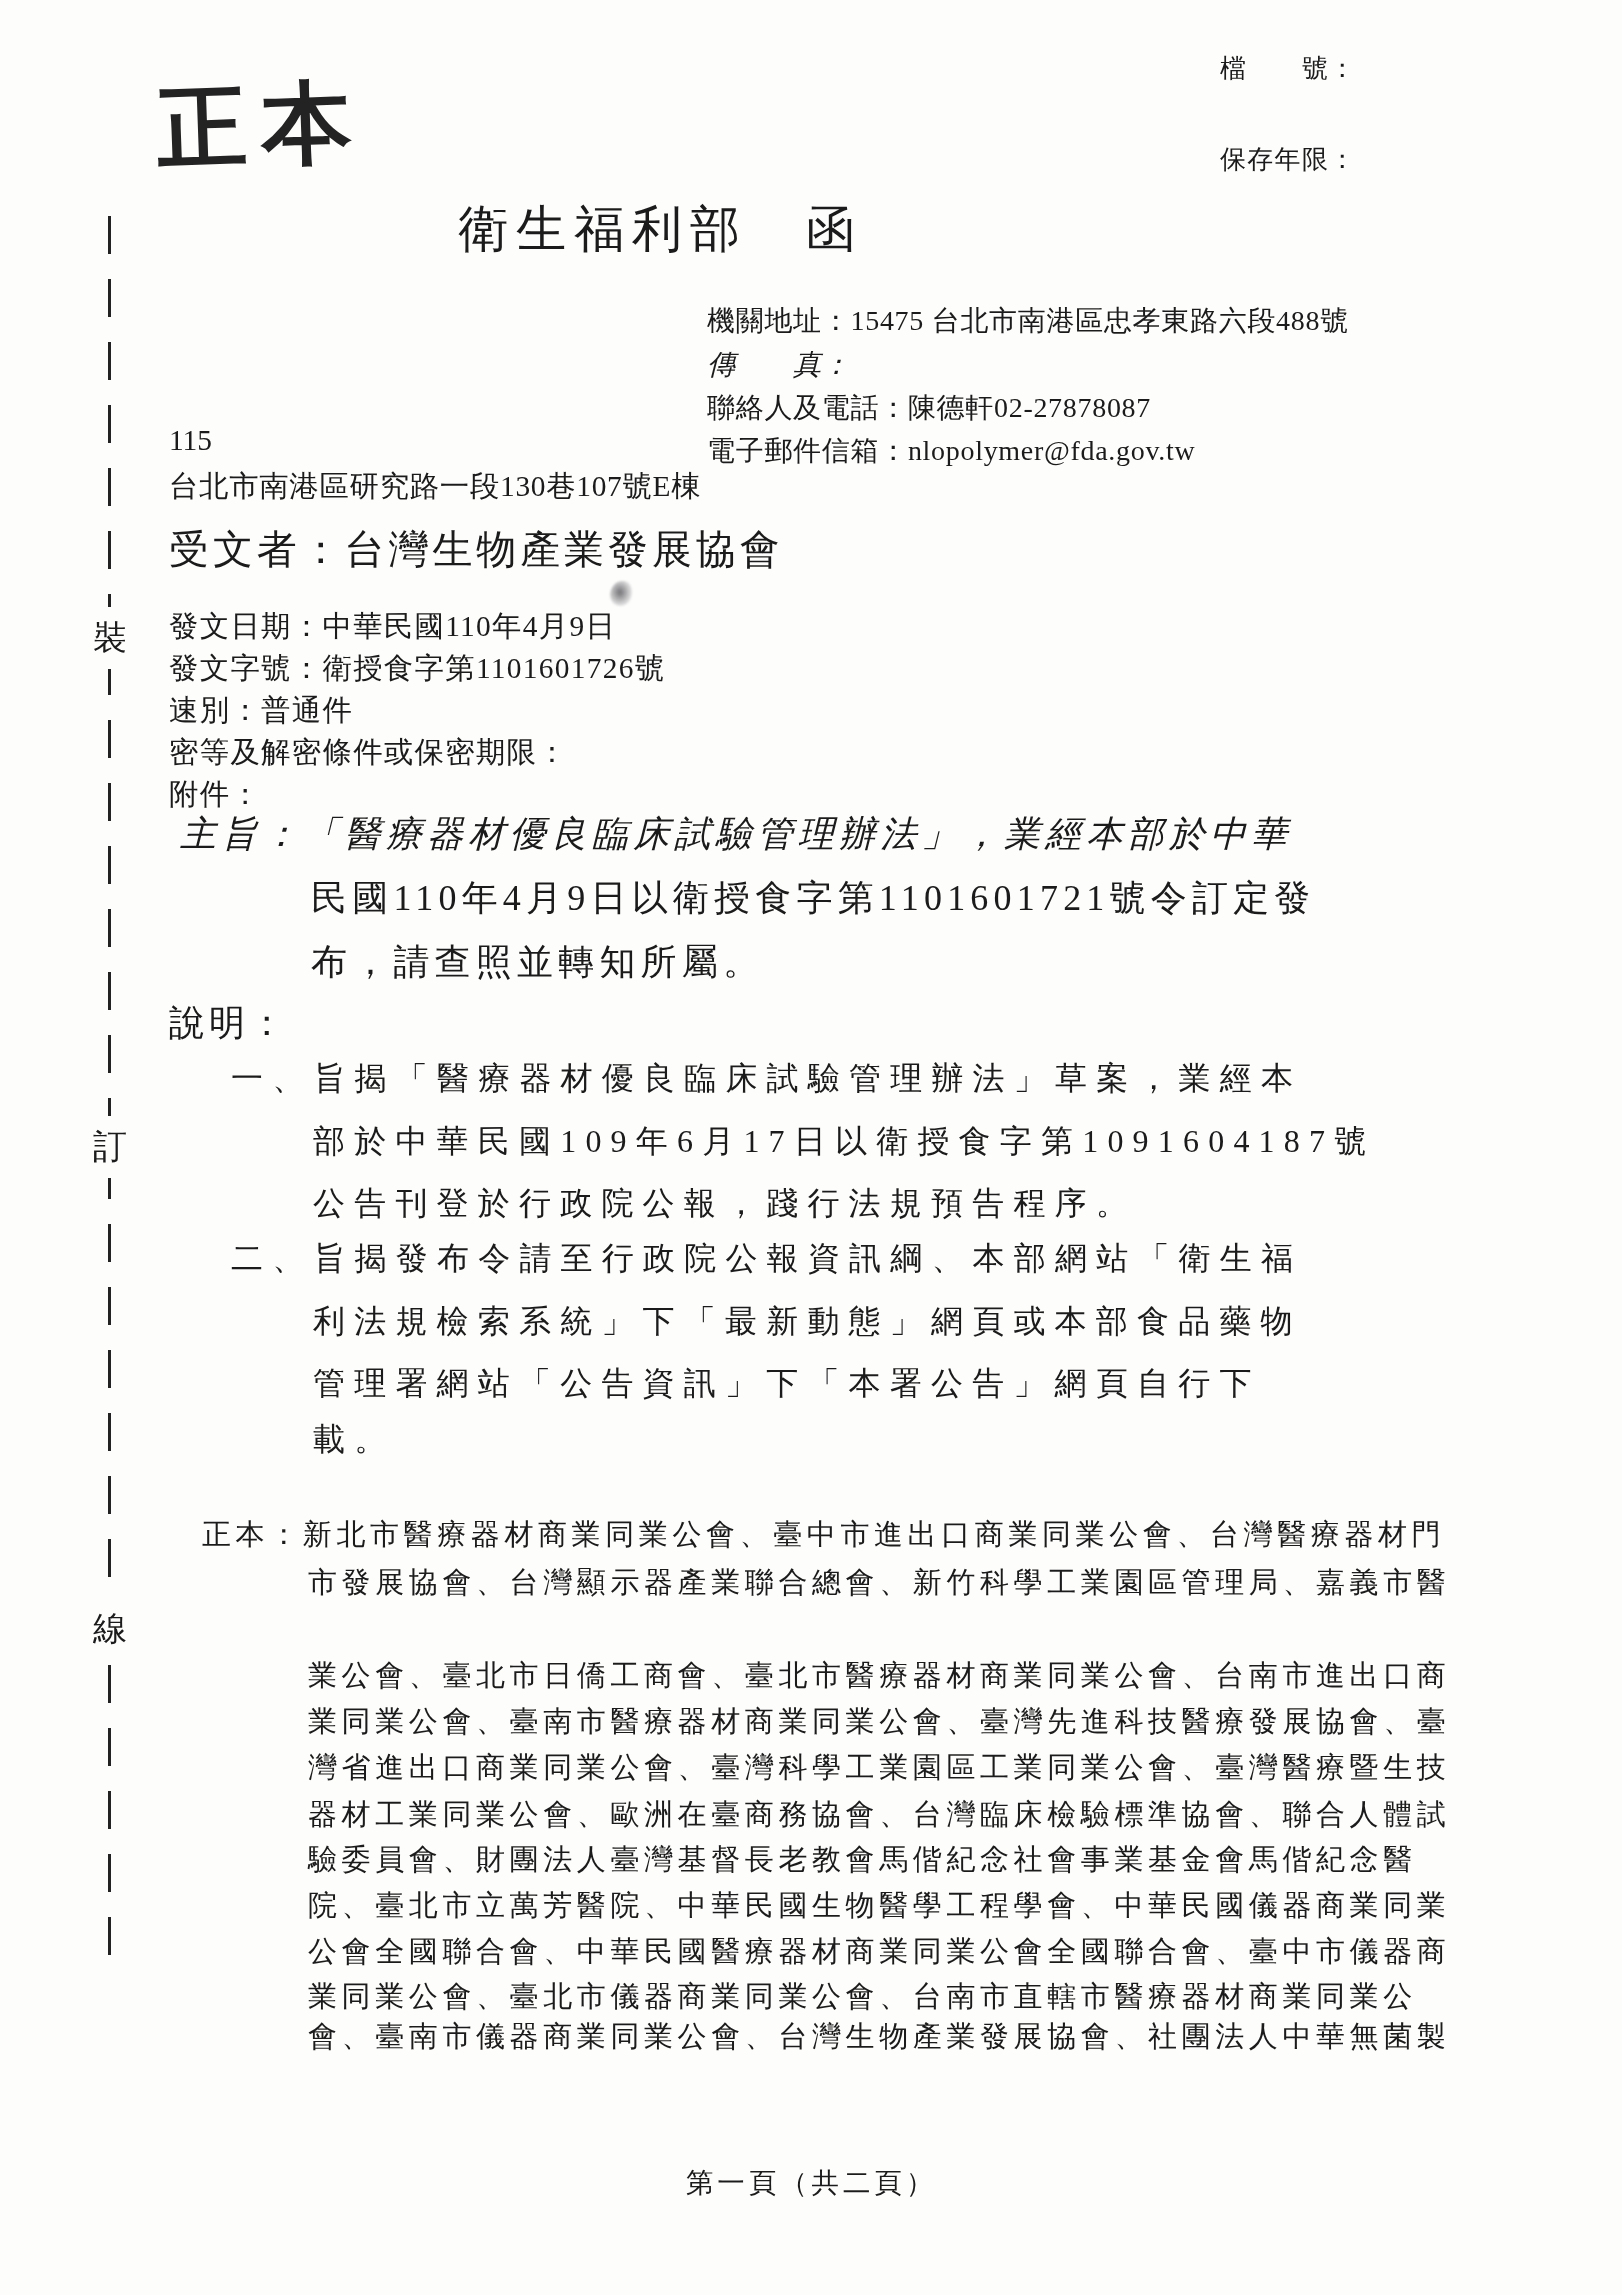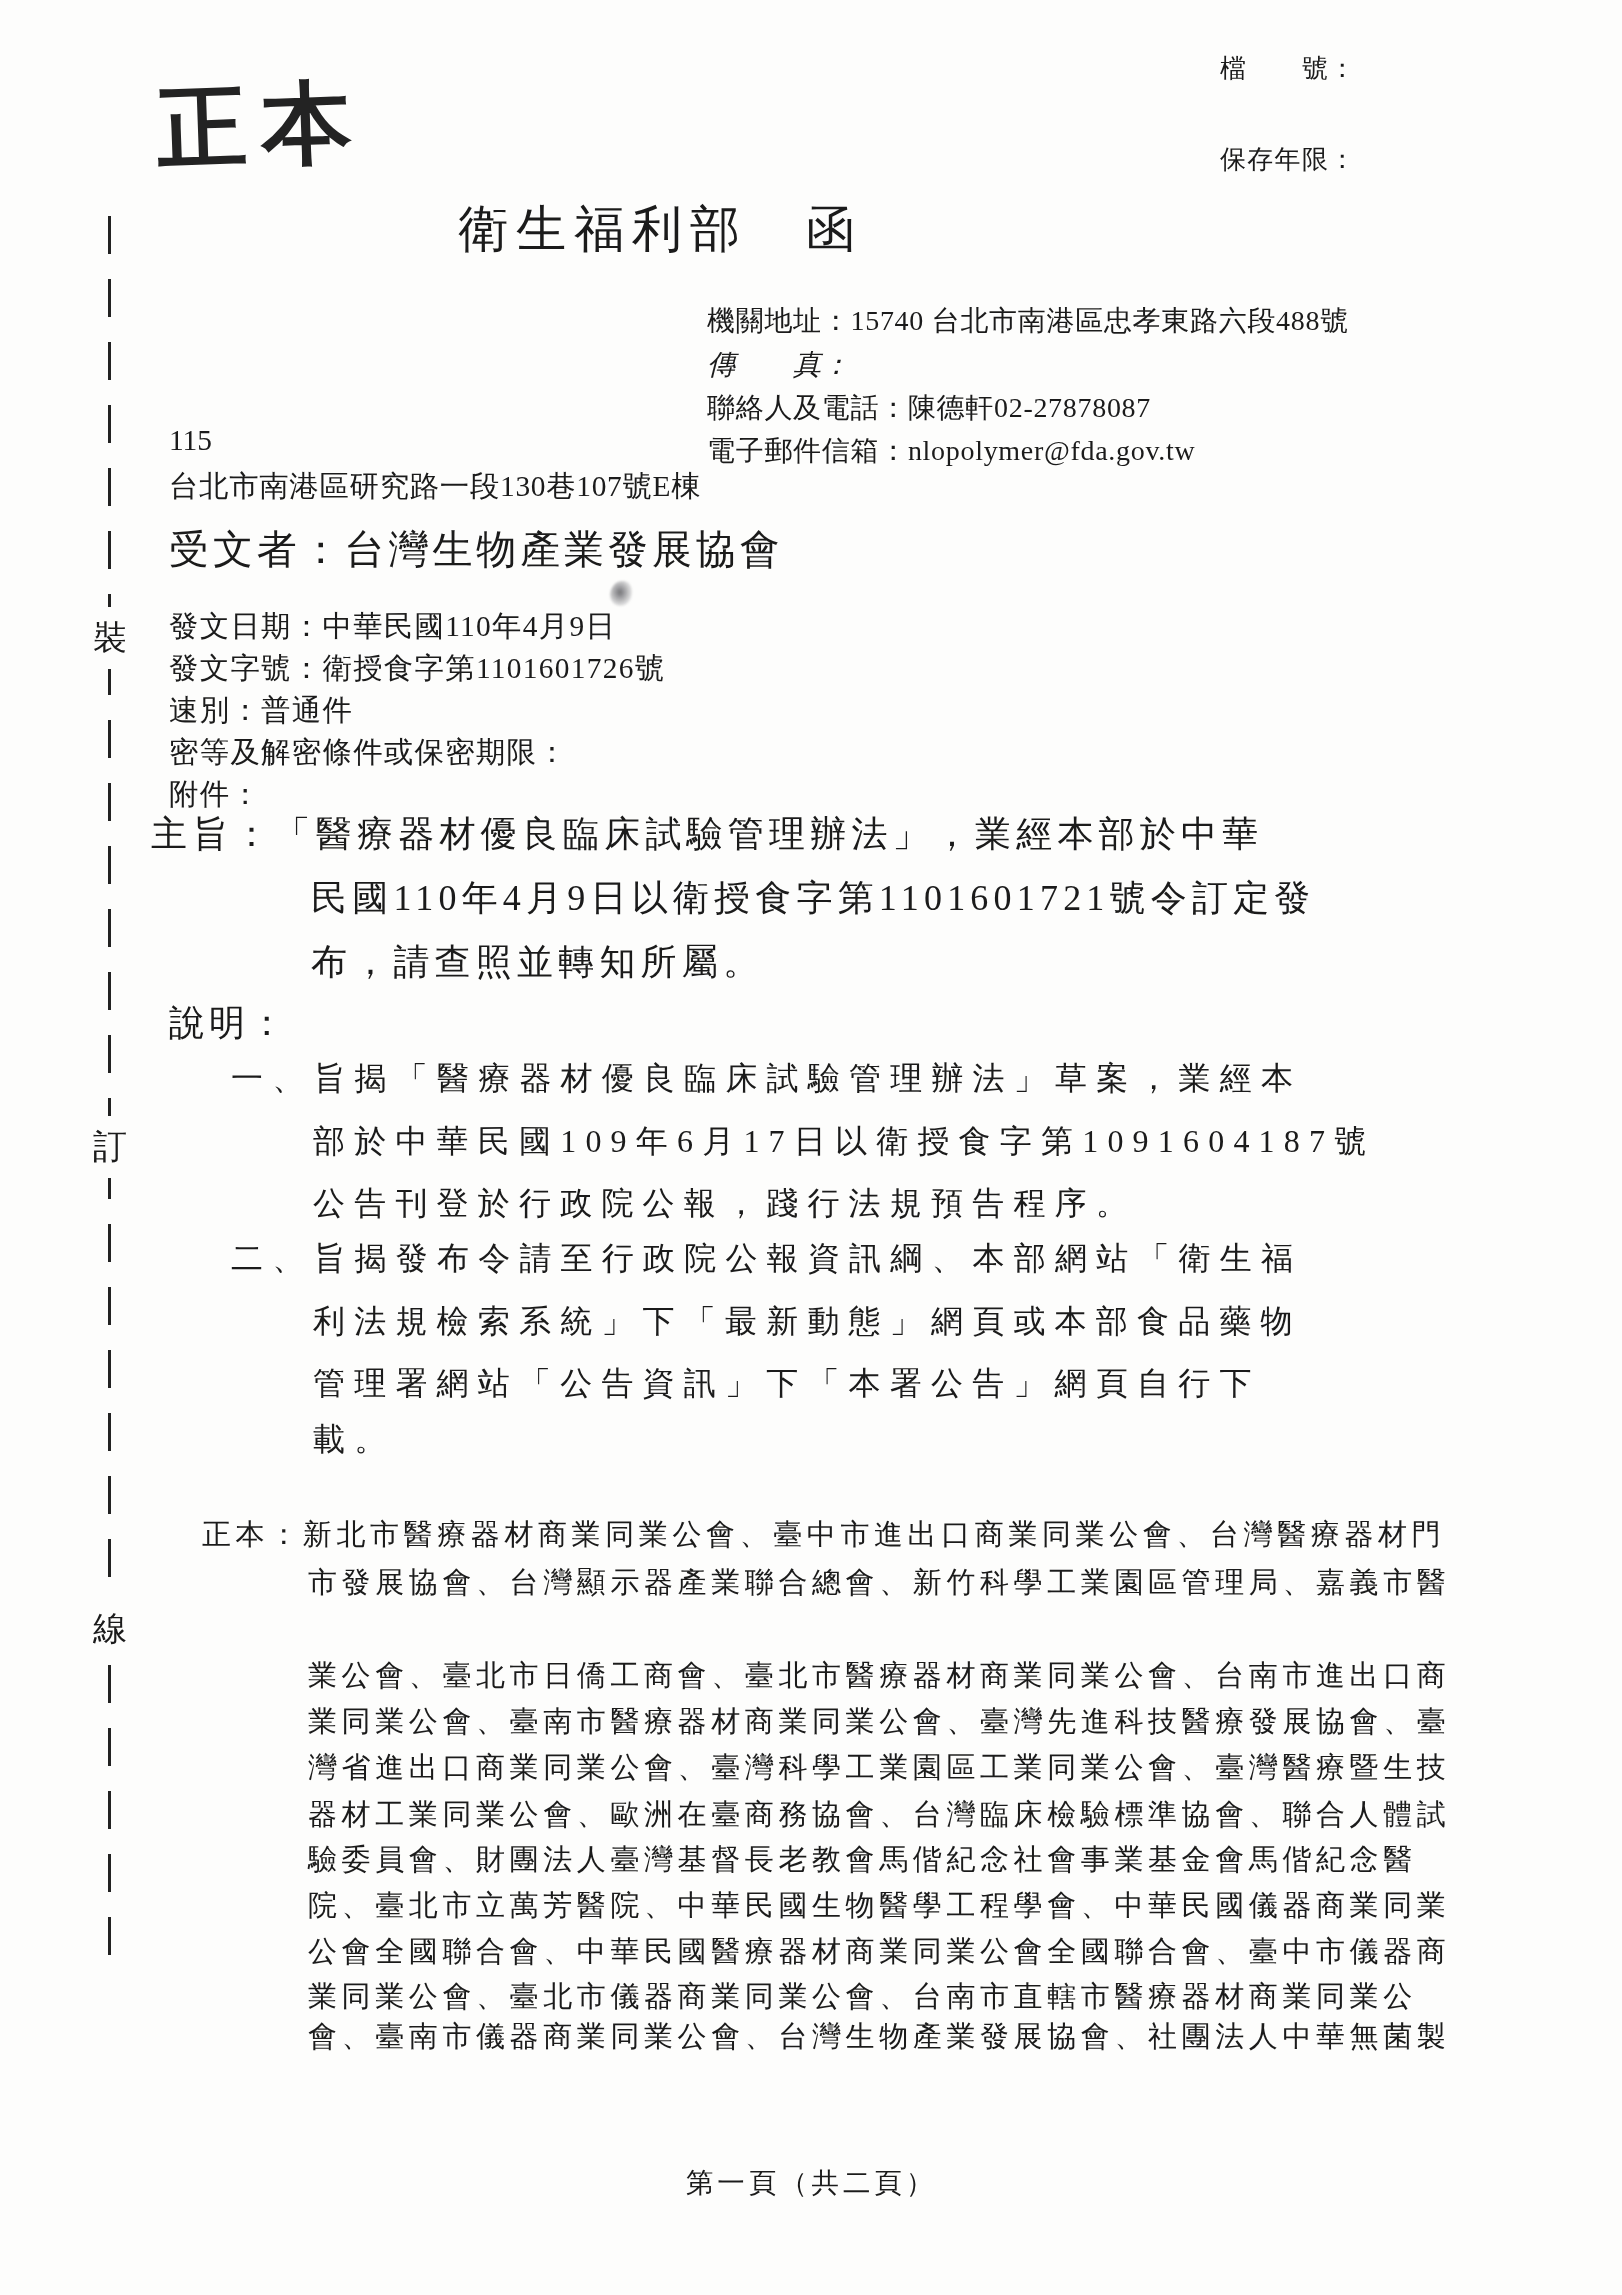--- a/index.html
+++ b/index.html
@@ -40,21 +40,21 @@
     background:radial-gradient(ellipse at 45% 45%, rgba(70,70,75,.75) 0%, rgba(110,110,115,.45) 45%, rgba(160,160,165,.15) 75%, transparent 100%);
     border-radius:60% 40% 55% 45%;
     filter:blur(1.3px);
     position:absolute;
   }
   
   .meta-line{left:169px;font-size:29.4px;letter-spacing:1.3px;}
   .m1{top:607px;} .m2{top:649px;} .m3{top:691px;} .m4{top:733px;} .m5{top:775px;}
   
   .subj{font-size:36px;letter-spacing:5.2px;}
-  .subj1{left:151px;top:810px;}
+  .subj1{left:180px;top:810px;font-style:italic;}
   .subj2{left:311px;top:874px;}
   .subj3{left:311px;top:938px;}
   
   .expl-label{left:169px;top:999px;font-size:36px;letter-spacing:3.9px;}
   .item{font-size:32px;letter-spacing:9.2px;text-align:right;}
   .i1l1{left:231px;top:1057px;}
   .i1l2{left:313px;top:1120px;}
   .i1l3{left:313px;top:1182px;}
   .i2l1{left:231px;top:1237px;}
   .i2l2{left:313px;top:1300px;}
@@ -89,21 +89,21 @@
 
 <div class="page">
 
   <div class="abs stamp">正本</div>
 
   <div class="abs file-label">檔　　號：</div>
   <div class="abs retention-label">保存年限：</div>
 
   <div class="doc-title">衛生福利部　函</div>
 
-  <div class="abs sender-line s1">機關地址：15740 台北市南港區忠孝東路六段488號</div>
+  <div class="abs sender-line s1">機關地址：15475 台北市南港區忠孝東路六段488號</div>
   <div class="abs sender-line s2">傳　　真：</div>
   <div class="abs sender-line s3">聯絡人及電話：陳德軒02-27878087</div>
   <div class="abs sender-line s4">電子郵件信箱：nlopolymer@fda.gov.tw</div>
 
   <div class="abs zip">115</div>
   <div class="abs recip-addr">台北市南港區研究路一段130巷107號E棟</div>
   <div class="abs recip-line">受文者：台灣生物產業發展協會</div>
   <div class="smudge"></div>
 
   <div class="abs meta-line m1">發文日期：中華民國110年4月9日</div>

